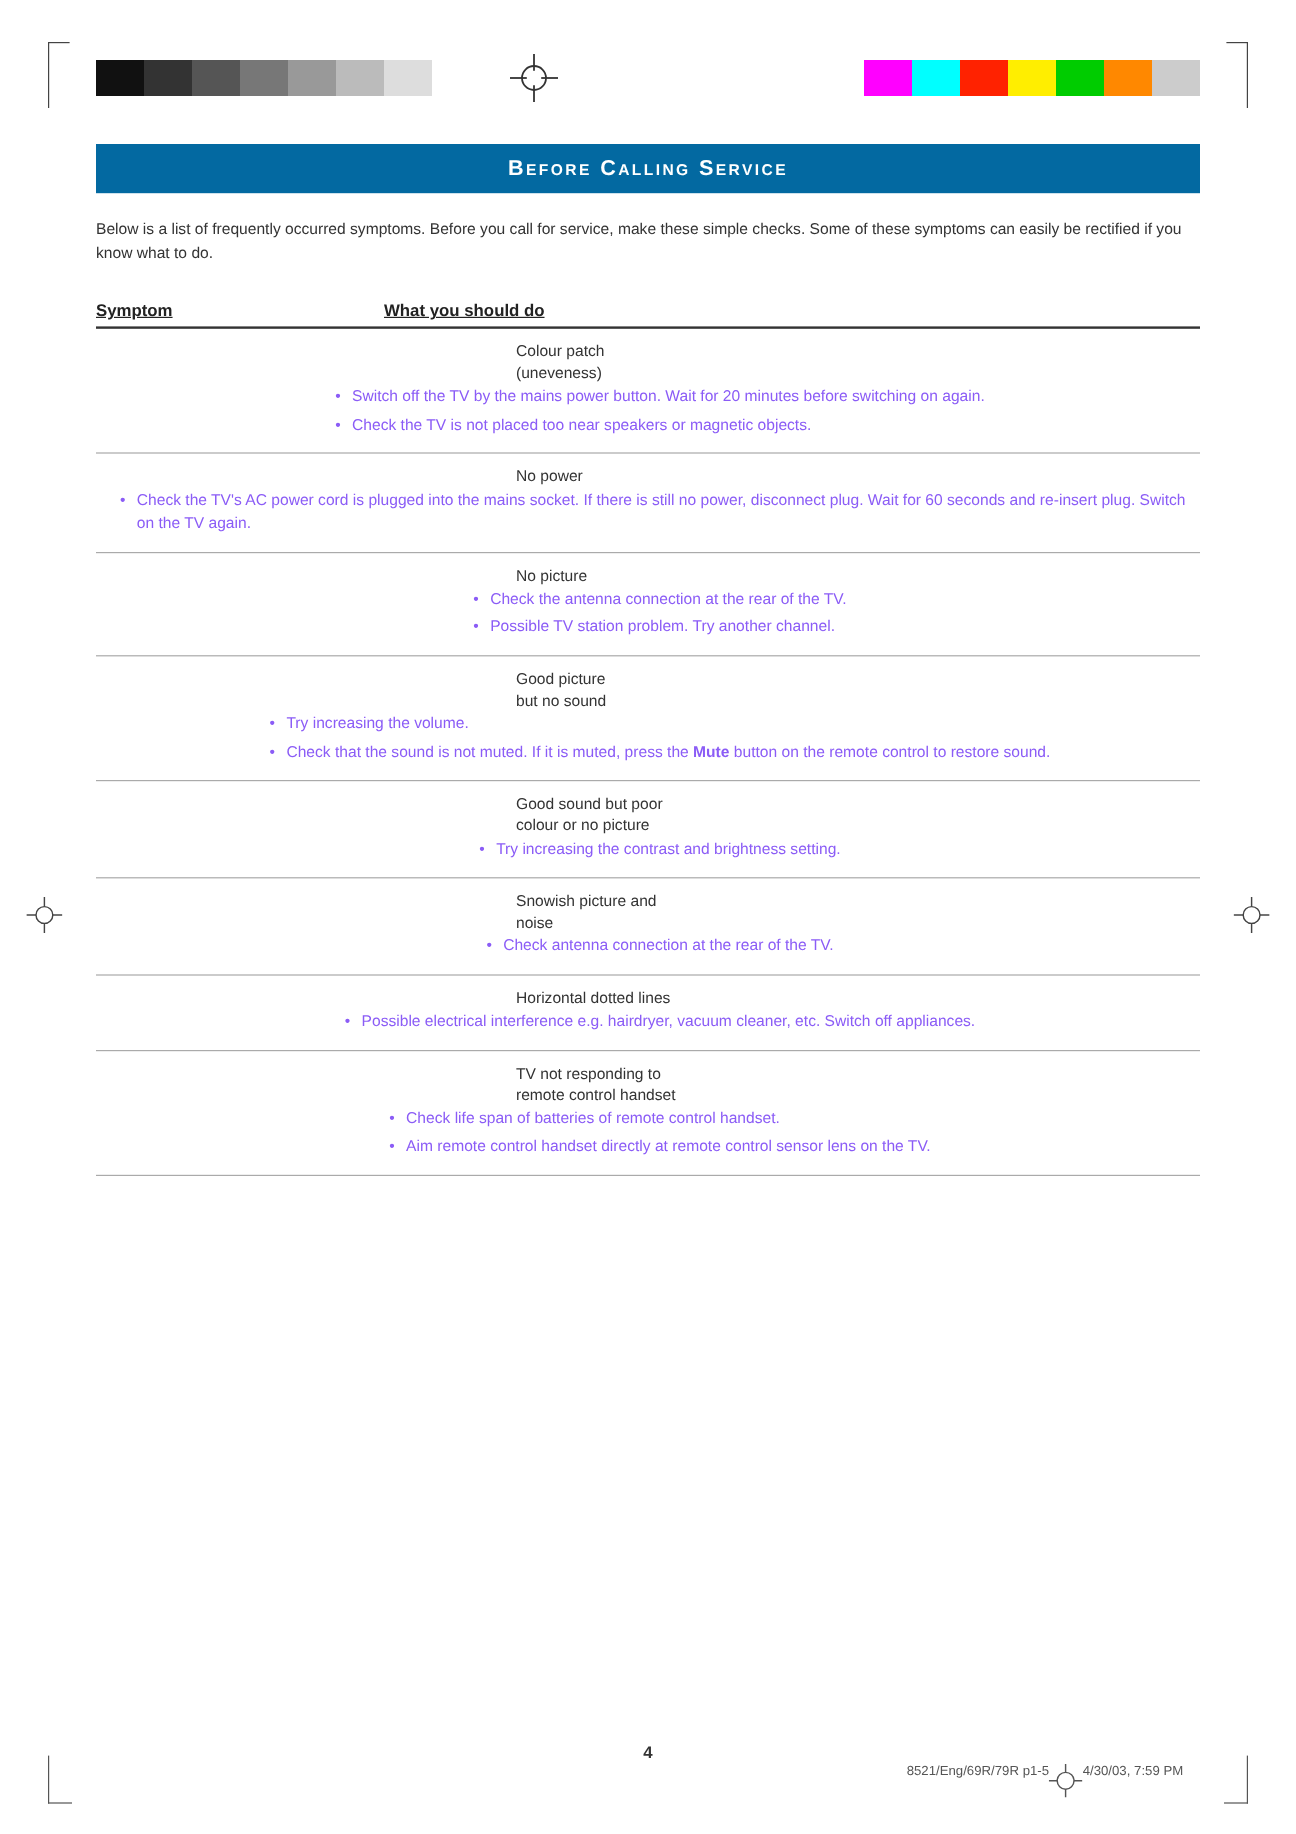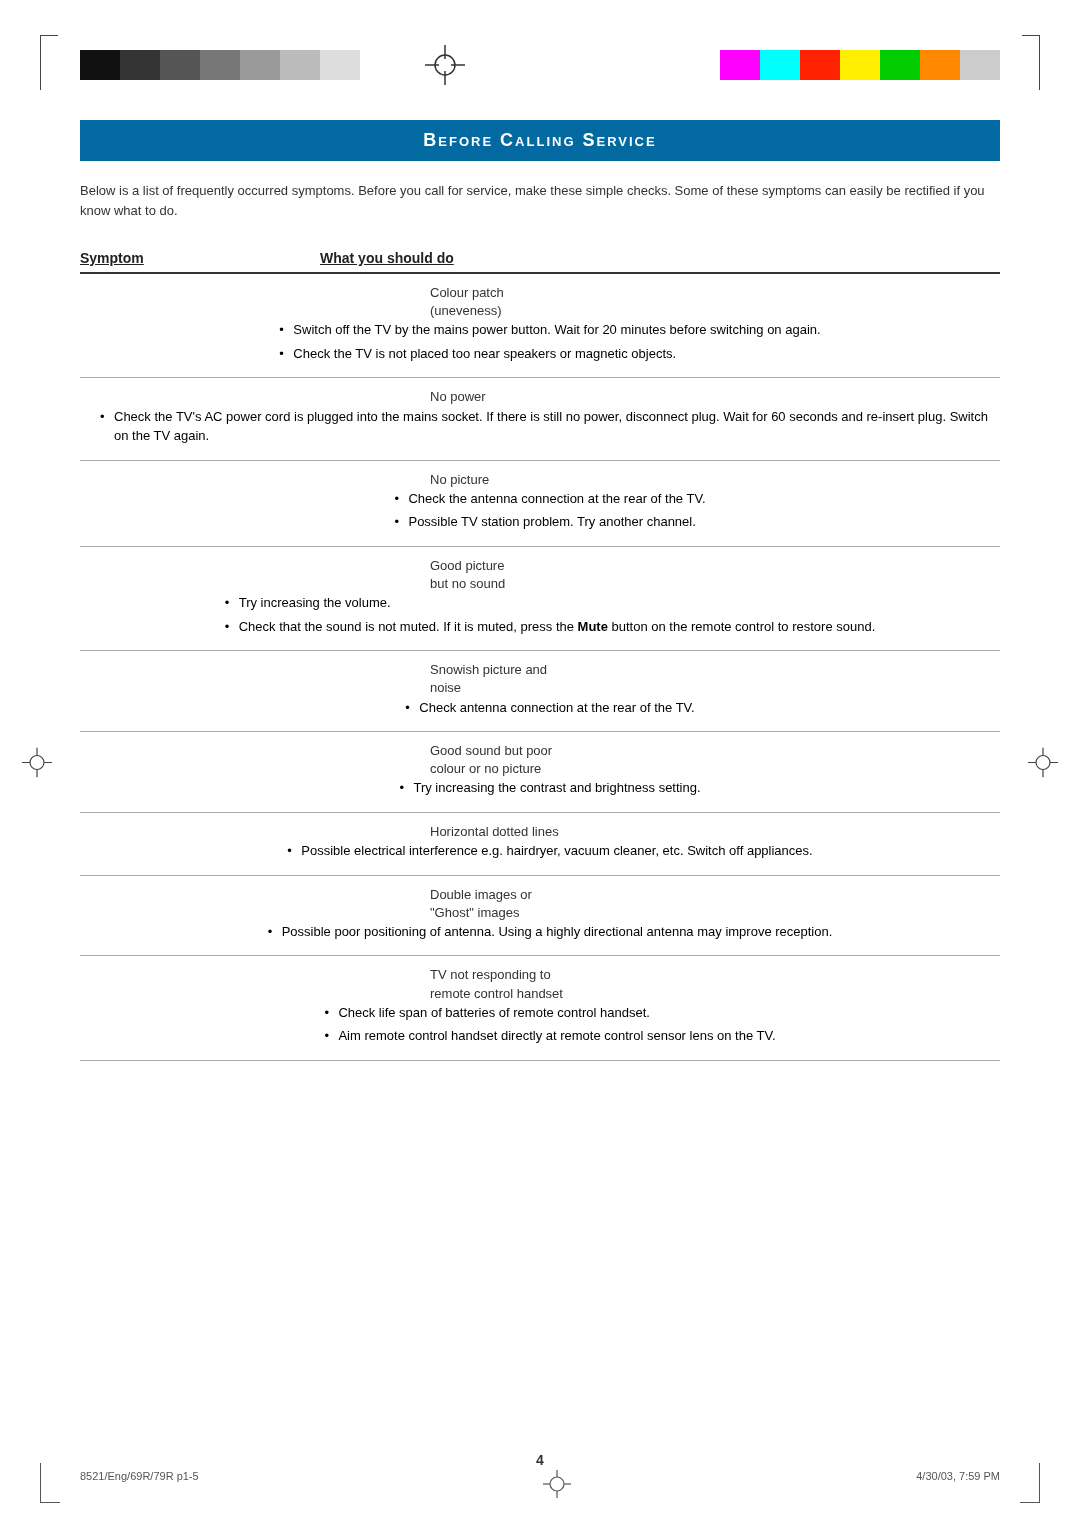--- a/index.html
+++ b/index.html
@@ -133,21 +133,21 @@
       font-size: 13px;
       color: #333;
       padding-right: 10px;
       line-height: 1.4;
     }
 
     .action-cell {
       flex: 1;
       padding-left: 20px;
       font-size: 13px;
-      color: #000000;
+      color: #8b5cf6;
       line-height: 1.5;
     }
 
     .action-cell ul {
       list-style: none;
       padding: 0;
     }
 
     .action-cell ul li {
       padding-left: 14px;
@@ -182,23 +182,23 @@
       font-size: 14px;
       font-weight: bold;
       color: #333;
     }
 
     
     .footer-info {
       position: absolute;
       bottom: 30px;
       left: 80px;
-      right: 80px;
-      display: flex;
-      justify-content: space-between;
+      right: 94px;
+      display: flex;
+      justify-content: flex-end;
       font-size: 11px;
       color: #555;
     }
 
     .footer-crosshair {
       display: flex;
       align-items: center;
       justify-content: center;
     }
 
@@ -315,54 +315,46 @@
       <div class="symptom-cell">Good picture<br>but no sound</div>
       <div class="action-cell">
         <ul>
           <li>Try increasing the volume.</li>
           <li>Check that the sound is not muted. If it is muted, press the <span class="bold-word">Mute</span> button on the remote control to restore sound.</li>
         </ul>
       </div>
     </div>
 
     <div class="data-row">
+      <div class="symptom-cell">Good sound but poor<br>colour or no picture</div>
+      <div class="action-cell">
+        <ul>
+          <li>Try increasing the contrast and brightness setting.</li>
+        </ul>
+      </div>
+    </div>
+
+    <div class="data-row">
       <div class="symptom-cell">Snowish picture and<br>noise</div>
       <div class="action-cell">
         <ul>
           <li>Check antenna connection at the rear of the TV.</li>
         </ul>
       </div>
     </div>
 
     <div class="data-row">
-      <div class="symptom-cell">Good sound but poor<br>colour or no picture</div>
-      <div class="action-cell">
-        <ul>
-          <li>Try increasing the contrast and brightness setting.</li>
-        </ul>
-      </div>
-    </div>
-
-    <div class="data-row">
       <div class="symptom-cell">Horizontal dotted lines</div>
       <div class="action-cell">
         <ul>
           <li>Possible electrical interference e.g. hairdryer, vacuum cleaner, etc. Switch off appliances.</li>
         </ul>
       </div>
     </div>
 
-    <div class="data-row">
-      <div class="symptom-cell">Double images or<br>"Ghost" images</div>
-      <div class="action-cell">
-        <ul>
-          <li>Possible poor positioning of antenna. Using a highly directional  antenna may improve reception.</li>
-        </ul>
-      </div>
-    </div>
 
     <div class="data-row">
       <div class="symptom-cell">TV not responding to<br>remote control handset</div>
       <div class="action-cell">
         <ul>
           <li>Check life span of batteries of remote control handset.</li>
           <li>Aim remote control handset directly at remote control sensor lens on the TV.</li>
         </ul>
       </div>
     </div>

